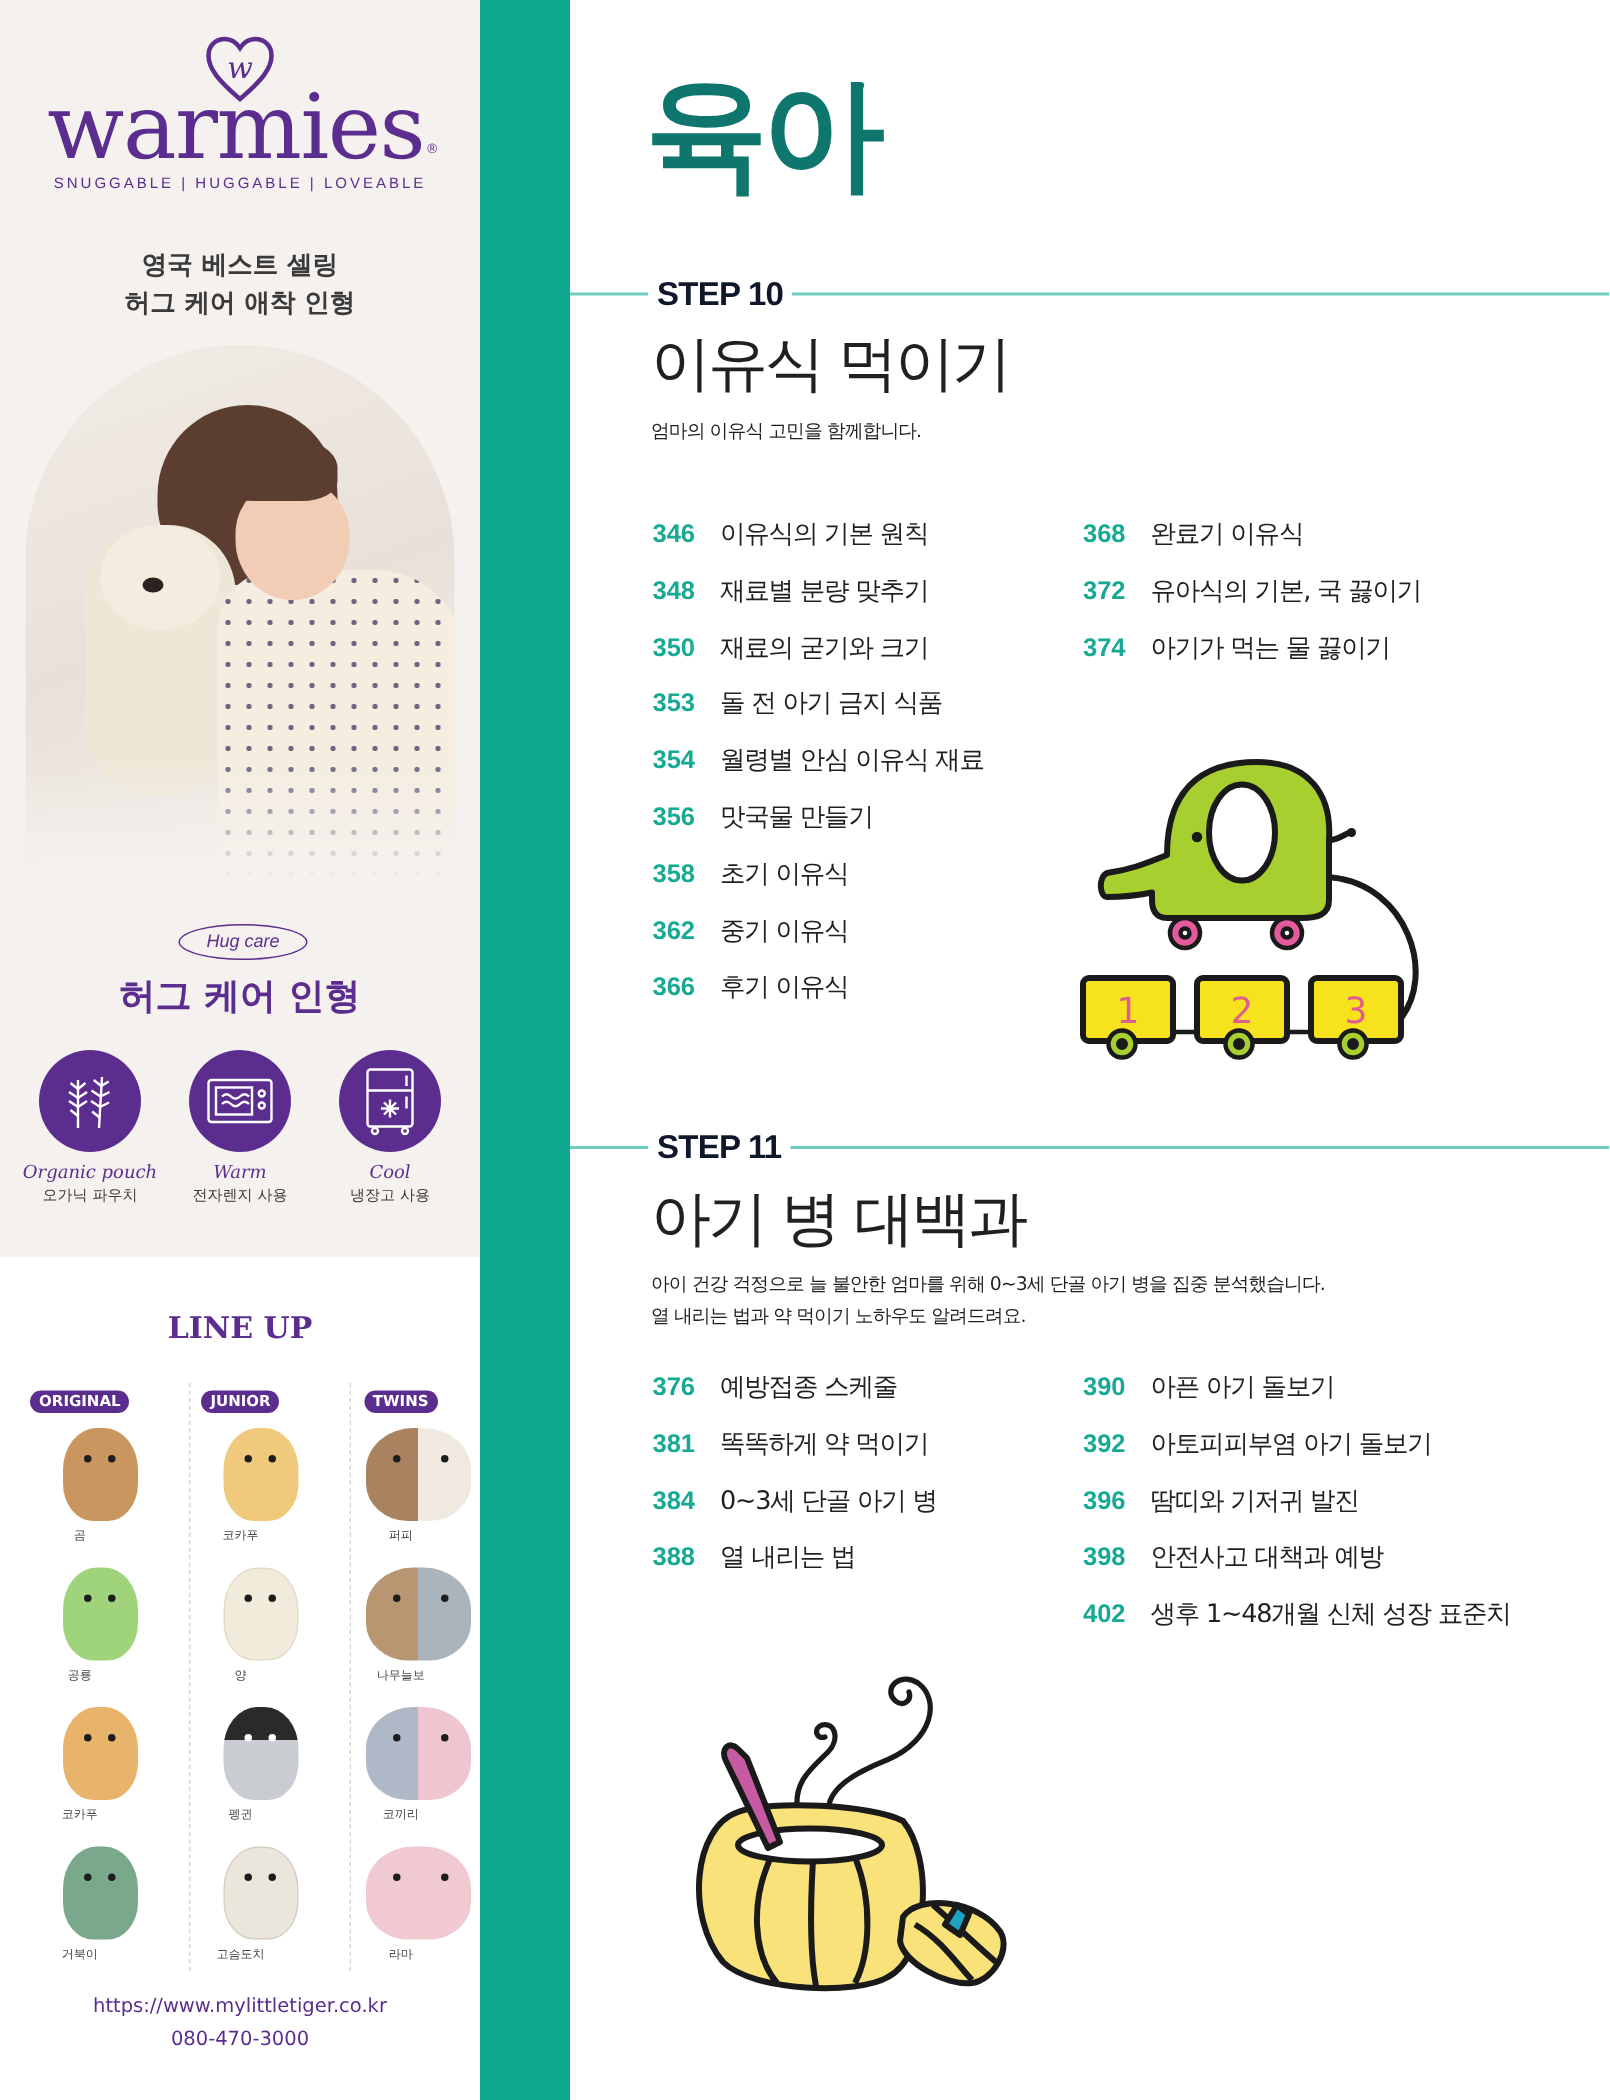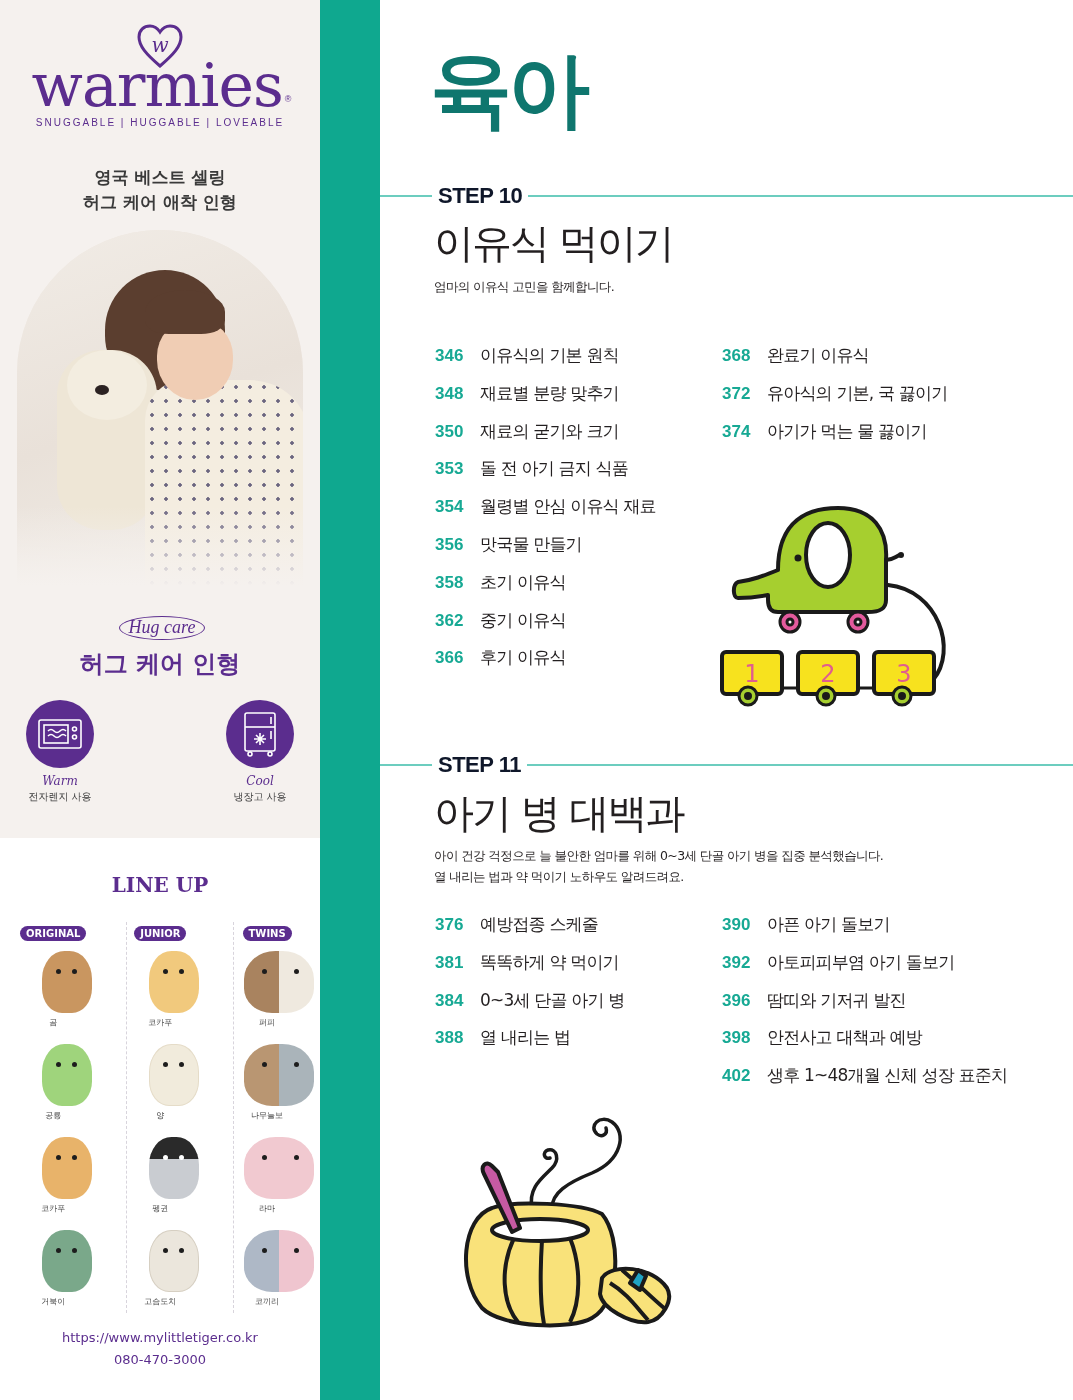--- a/index.html
+++ b/index.html
@@ -27,21 +27,21 @@
   .photo .face { position:absolute; left:140px; top:90px; width:76px; height:80px; border-radius:45% 45% 50% 50%; background:#f0cdb4; }
   .photo .bangs { position:absolute; left:128px; top:60px; width:80px; height:44px; border-radius: 50% 50% 30% 30%; background:#5b3e2f; }
   .photo .dress { position:absolute; left:128px; top:150px; width:165px; height:230px; border-radius: 40px 60px 0 0;
     background: #f4ede0 radial-gradient(circle, #6b6580 1.5px, transparent 2px) 0 0/14px 14px; }
   .photo .lamb { position:absolute; left:40px; top:120px; width:100px; height:180px; border-radius:45px; background:#eee6d6; }
   .photo .lamb-head { position:absolute; left:50px; top:120px; width:80px; height:70px; border-radius:50%; background:#f3ede0; }
   .photo .lamb-nose { position:absolute; left:78px; top:155px; width:14px; height:10px; border-radius:50%; background:#2b2222; }
   .photo .fade { position:absolute; left:0; bottom:0; width:100%; height:80px; background: linear-gradient(transparent, #f5f1ee); }
 
   .hug-pill { position: absolute; left: 119px; top: 616px; width: 86px; height: 24px; border: 1.5px solid #5b2d8e; border-radius: 50%;
-    text-align: center; font-family: Liberation Serif, serif; font-style: italic; font-size: 18px; line-height: 21px; color: #5b2d8e; }
+    text-align: center; font-family: Liberation Sans, sans-serif; font-style: italic; font-size: 12px; line-height: 21px; color: #5b2d8e; }
   .hug-title { position: absolute; left: 0; top: 648px; width: 320px; text-align: center; font-size: 24px; font-weight: bold; color: #5b2d8e; }
   .features { position: absolute; left: 10px; top: 700px; width: 300px; display: flex; justify-content: space-between; }
   .feature { width: 100px; text-align: center; }
   .feature .circle { width: 68px; height: 68px; border-radius: 50%; background: #5b2d8e; margin: 0 auto; display:flex; align-items:center; justify-content:center; }
   .feature .en { margin-top: 6px; font-family: "DejaVu Serif", "Liberation Serif", serif; font-style: italic; font-size: 12px; color: #5b2d8e; }
   .feature .ko { margin-top: 2px; font-size: 10px; color: #3a3a3a; }
 
   .lineup-title { position: absolute; left: 0; top: 873px; width: 320px; text-align: center;
     font-family: "DejaVu Serif", "Liberation Serif", serif; font-weight: bold; font-size: 20px; color: #5b2d8e; }
   .lineup { position: absolute; left: 20px; top: 922px; width: 280px; display: flex; gap: 40px; }
@@ -106,20 +106,32 @@
     <div class="bangs"></div>
     <div class="fade"></div>
   </div>
 
   <div class="hug-pill">Hug care</div>
   <div class="hug-title">허그 케어 인형</div>
 
   <div class="features">
     <div class="feature">
       <div class="circle">
+        <svg width="44" height="44" viewBox="0 0 44 44" fill="none" stroke="#fff" stroke-width="1.6">
+          <path d="M14 40 L14 8"></path>
+            <path d="M14 14 l-5 -4 M14 14 l5 -4 M14 20 l-6 -4 M14 20 l6 -4 M14 26 l-6 -4 M14 26 l6 -4 M14 32 l-5 -4"></path>
+          <path d="M28 40 L30 6"></path>
+            <path d="M29.5 12 l-5 -4 M29.5 12 l5 -3 M29 19 l-6 -4 M29 19 l6 -3 M28.7 26 l-6 -4 M28.7 26 l6 -3 M28.4 33 l-5 -4"></path>
+        </svg>
+      </div>
+      <div class="en">Organic pouch</div>
+      <div class="ko">오가닉 파우치</div>
+    </div>
+    <div class="feature">
+      <div class="circle">
         <svg width="46" height="34" viewBox="0 0 46 34" fill="none" stroke="#fff" stroke-width="1.6">
           <rect x="2" y="3" width="42" height="28" rx="2"></rect>
             <rect x="7" y="8" width="24" height="18"></rect>
           <path d="M11 14 q3 -3 6 0 t6 0 t6 0 M11 19 q3 -3 6 0 t6 0 t6 0"></path>
           <circle cx="37.5" cy="12" r="2"></circle>
             <circle cx="37.5" cy="20" r="2"></circle>
         </svg>
       </div>
       <div class="en">Warm</div>
       <div class="ko">전자렌지 사용</div>
@@ -205,30 +217,30 @@
           <span class="eye" style="left:60px"></span>
           <div class="name">퍼피</div>
         </div>
       <div class="toy">
           <div class="blob twin" style="background:linear-gradient(90deg,#b99672 50%, #aab4ba 50%)"></div>
           <span class="eye" style="left:28px"></span>
           <span class="eye" style="left:60px"></span>
           <div class="name">나무늘보</div>
         </div>
       <div class="toy">
+          <div class="blob twin" style="background:linear-gradient(90deg,#aeb8c6 50%, #efc5cf 50%)"></div>
+          <span class="eye" style="left:28px"></span>
+          <span class="eye" style="left:60px"></span>
+          <div class="name">코끼리</div>
+        </div>
+      <div class="toy">
           <div class="blob twin" style="background:#f1c9d0"></div>
           <span class="eye" style="left:28px"></span>
           <span class="eye" style="left:60px"></span>
           <div class="name">라마</div>
-        </div>
-      <div class="toy">
-          <div class="blob twin" style="background:linear-gradient(90deg,#aeb8c6 50%, #efc5cf 50%)"></div>
-          <span class="eye" style="left:28px"></span>
-          <span class="eye" style="left:60px"></span>
-          <div class="name">코끼리</div>
         </div>
     </div>
   </div>
 
   <div class="ad-url">https://www.mylittletiger.co.kr</div>
   <div class="ad-phone">080-470-3000</div>
 </div>
 
 <div class="spine"></div>
 

